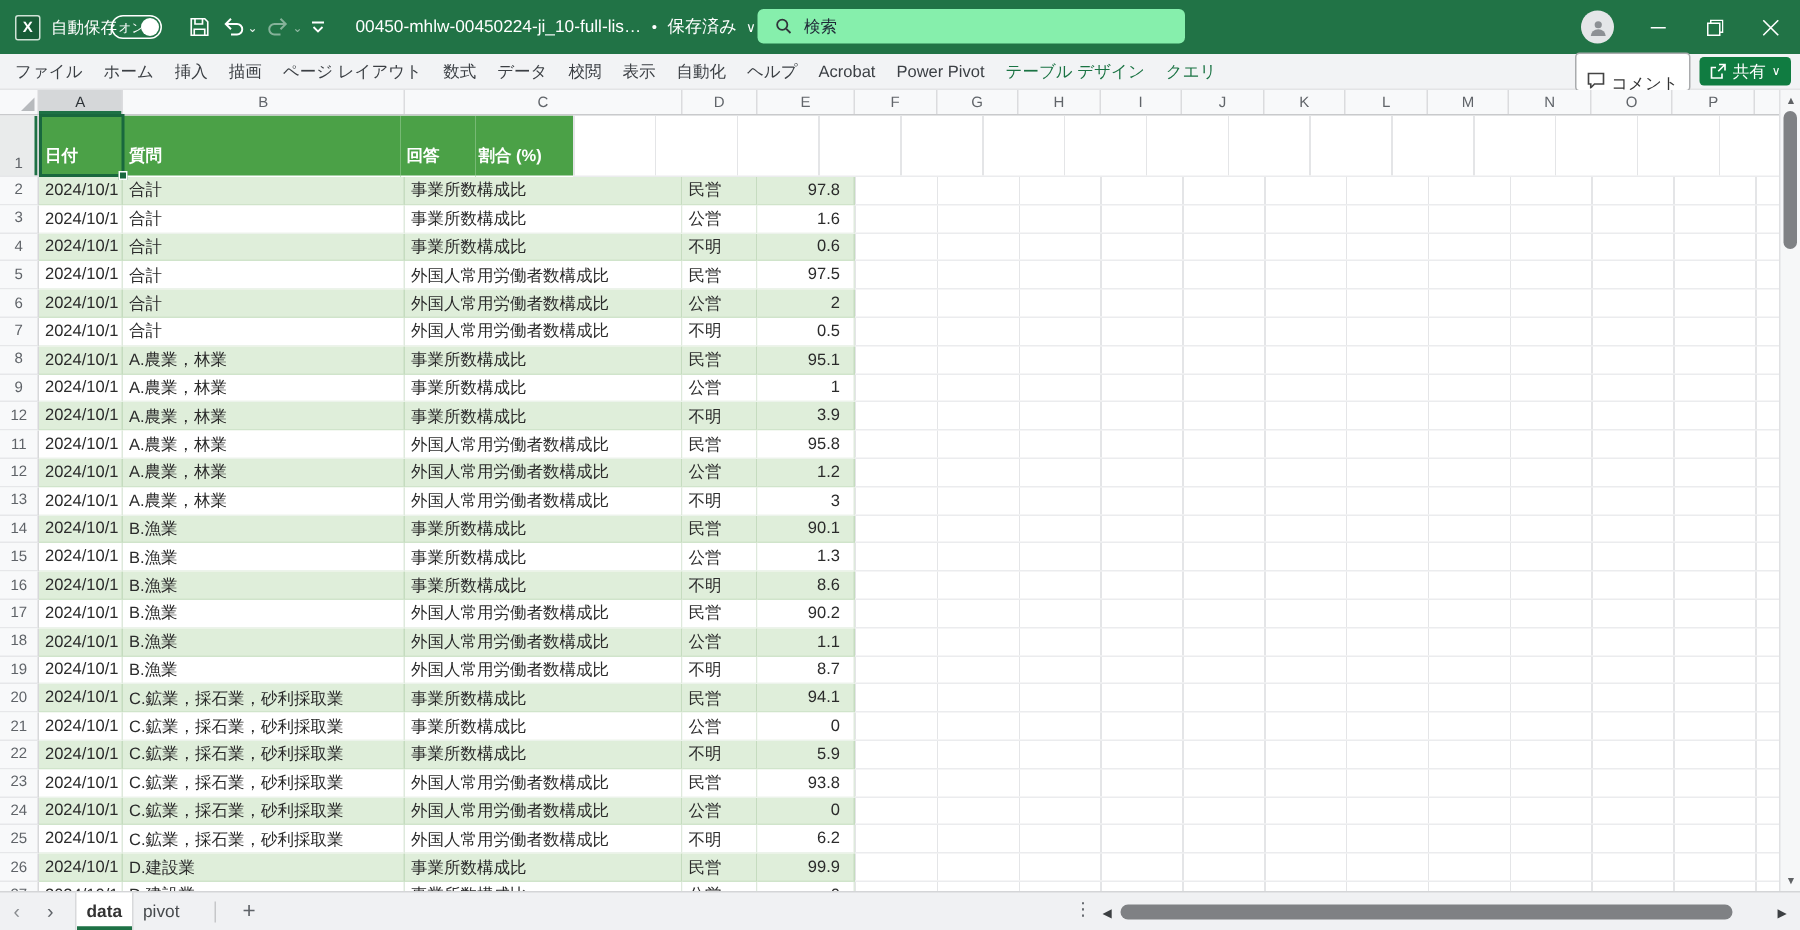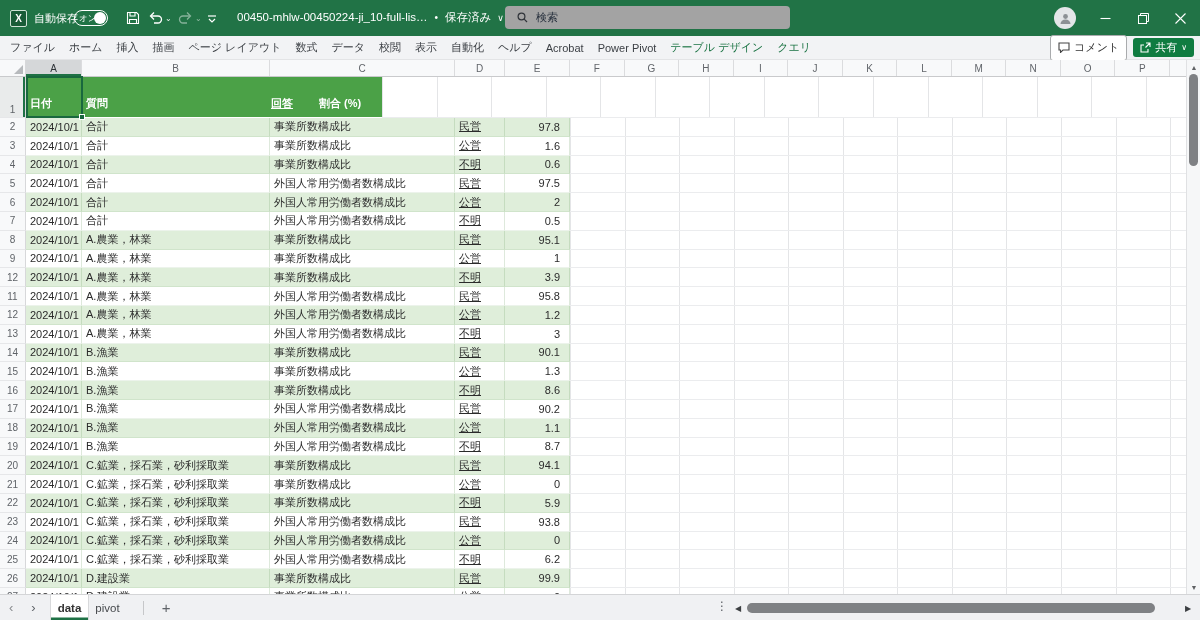--- a/index.html
+++ b/index.html
@@ -16,35 +16,35 @@
   .autosave-label{left:34px;top:11px;font-size:11px;}
   .toggle{left:74px;top:10px;width:34px;height:16px;border:1px solid #fff;border-radius:9px;}
   .toggle .on{position:absolute;left:4px;top:2px;font-size:8.5px;color:#fff;}
   .toggle .knob{position:absolute;right:1px;top:1px;width:12px;height:12px;background:#fff;border-radius:50%;}
   .qat{top:9px;width:18px;height:18px;display:flex;align-items:center;justify-content:center;}
   .qat.dim{opacity:.45;}
   .chev{top:14px;font-size:8px;color:#fff;opacity:.9;}
   .filename{left:237px;top:10px;font-size:11.5px;white-space:nowrap;}
   .filename .dot{margin:0 7px;font-size:10px;}
   .filename .vv{font-size:9px;margin-left:6px;}
-  .searchbox{left:505px;top:6px;width:285px;height:23px;background:#a3a3a3;border-radius:4px;
+  .searchbox{left:505px;top:6px;width:285px;height:23px;background:#86efac;border-radius:4px;
              display:flex;align-items:center;color:#1f2937;font-size:11px;}
   .searchbox svg{margin:0 8px 0 12px;}
   .avatar{left:1054px;top:7px;width:22px;height:22px;border-radius:50%;background:#E4E6E8;
           display:flex;align-items:center;justify-content:center;}
   .winbtn{top:0;width:34px;height:36px;display:flex;align-items:center;justify-content:center;}
 
   
   .ribbonbar{position:absolute;left:0;top:36px;width:1200px;height:24px;background:#F2F3F5;
              border-bottom:1px solid #E3E4E6;display:flex;align-items:center;padding-left:3px;}
   .rtabs{display:flex;align-items:center;height:100%;}
   .rtab{padding:0 7px;font-size:11px;color:#3b3f44;height:100%;display:flex;align-items:center;white-space:nowrap;}
   .rtab.ctx{color:#1A7343;}
   .ribbon-right{margin-left:auto;display:flex;align-items:center;gap:6px;margin-right:6px;}
-  .btn-comment{height:19px;display:flex;align-items:center;gap:4px;background:#fff;border:1px solid #A9ABAD;
+  .btn-comment{height:19px;display:flex;align-items:flex-start;gap:4px;background:#fff;border:1px solid #A9ABAD;
                border-radius:3px;padding:12px 7px;font-size:11px;color:#333;}
   .btn-share{height:19px;display:flex;align-items:center;gap:4px;background:#107C41;border-radius:3px;
              padding:0 7px;font-size:11px;color:#fff;}
   .btn-share .vv{font-size:8px;}
 
   
   .sheet{position:absolute;left:0;top:60px;width:1200px;height:534px;background:#fff;overflow:hidden;}
   .colheaders{display:flex;height:17px;margin-right:14px;border-bottom:1px solid #C9CACC;background:#F8F9FA;}
   .corner{width:26px;height:100%;border-right:1px solid #D7D8DA;position:relative;background:#F8F9FA;flex:none;}
   .corner::after{content:'';position:absolute;right:2px;bottom:2px;border-left:9px solid transparent;
@@ -66,21 +66,21 @@
   .hc{background:#4BA147;color:#fff;font-size:11px;font-weight:600;display:flex;align-items:flex-end;
       padding:0 0 6px 4px;border-bottom:1px solid #fff;flex:none;overflow:hidden;white-space:nowrap;}
   .hc.e{justify-content:flex-start;padding-left:2px;}
   .rbody{display:flex;flex-direction:column;}
   .row{display:flex;height:18.8px;flex:none;}
   .tc{font-size:11px;color:#2b2b2b;display:flex;align-items:center;padding-left:4px;flex:none;
       overflow:hidden;white-space:nowrap;background:#fff;
       border-right:1px solid rgba(110,160,100,0.22);border-bottom:1px solid rgba(110,160,100,0.13);}
   .tc.e{justify-content:flex-end;padding-right:9px;padding-left:0;}
   .rbody > div:nth-of-type(odd) .tc{background:#DFEEDA;}
-  .w-a{width:56px;} .w-b{width:188px;} .w-c{width:185px;} .w-d{width:50px;text-decoration:underline;} .w-e{width:65px;}
+  .w-a{width:56px;} .w-b{width:188px;} .w-c{width:185px;} .w-d{width:50px;} .w-e{width:65px;}
   .filler{flex:1;border-bottom:1px solid #EBECEE;
           background:repeating-linear-gradient(to right,#E4E5E7 0,#E4E5E7 1px,transparent 1px,transparent 54.55px);}
   .sel{position:absolute;left:26px;top:16px;width:57px;height:42px;border:2px solid #19683E;pointer-events:none;}
   .sel::after{content:'';position:absolute;right:-4px;bottom:-4px;width:6px;height:6px;background:#19683E;border:1px solid #fff;}
 
   
   .vscroll{position:absolute;right:0;top:0;width:14px;height:534px;background:#F6F7F8;border-left:1px solid #E0E1E3;}
   .vsarrow{position:absolute;left:0;width:14px;height:14px;display:flex;align-items:center;justify-content:center;
            font-size:7px;color:#5F6164;}
   .vthumb{position:absolute;left:2px;top:14px;width:9px;height:92px;background:#7F8184;border-radius:5px;}

